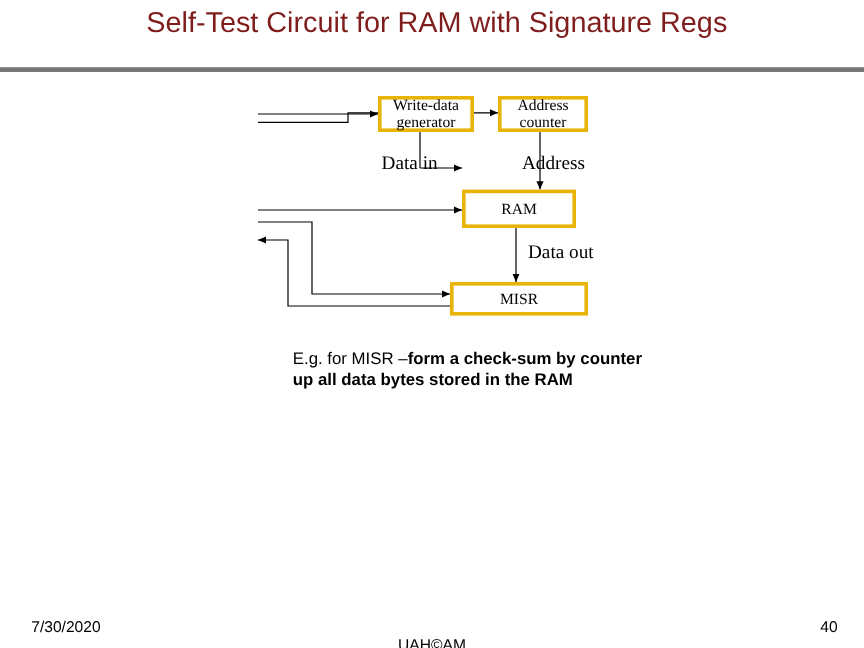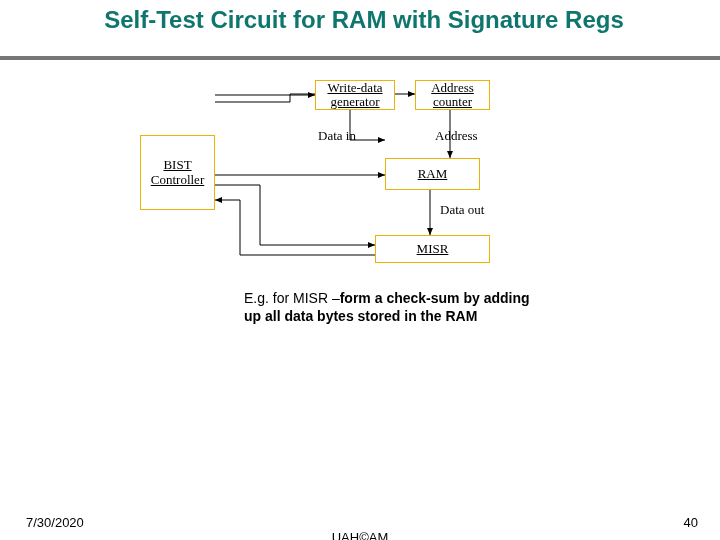--- a/index.html
+++ b/index.html
@@ -6,22 +6,22 @@
   body {
     width: 720px;
     height: 540px;
     font-family: Arial, sans-serif;
     background: #fff;
     position: relative;
     overflow: hidden;
   }
   .title {
     text-align: center;
-    color: #0f766e;
-    font-weight: bold;
+    color: #7f1d1d;
+    font-weight: normal;
     font-size: 24px;
     padding: 6px 40px 0 48px;
     line-height: 1.15;
   }
   .title-rule {
     margin: 0;
     border: none;
     border-top: 4px solid #777;
     position: absolute;
     left: 0; right: 0;
@@ -30,35 +30,34 @@
   .diagram {
     position: absolute;
     left: 140px;
     top: 80px;
     width: 420px;
     height: 195px;
   }
   .box {
     position: absolute;
     background: #fff;
-    border: 1px solid #eab308;
+    border: 3px solid #eab308;
     font-family: "Times New Roman", serif;
     font-size: 13px;
     display: flex;
     align-items: center;
     justify-content: center;
     text-align: center;
     line-height: 1.1;
     padding: 2px;
-    text-decoration: underline;
   }
   .dlabel {
     position: absolute;
     font-family: "Times New Roman", serif;
-    font-size: 13px;
+    font-size: 16px;
   }
   svg.wires {
     position: absolute;
     left: 0; top: 0;
     width: 420px;
     height: 195px;
   }
   .notes {
     position: absolute;
     left: 244px;
@@ -105,41 +104,39 @@
     <line x1="310" y1="60" x2="310" y2="78" stroke="#000" stroke-width="1" marker-end="url(#ah)"></line>
 
     <line x1="290" y1="110" x2="290" y2="155" stroke="#000" stroke-width="1" marker-end="url(#ah)"></line>
 
     <line x1="75" y1="95" x2="245" y2="95" stroke="#000" stroke-width="1" marker-end="url(#ah)"></line>
     <polyline points="75,105 120,105 120,165 235,165" fill="none" stroke="#000" stroke-width="1" marker-end="url(#ah)"></polyline>
 
     <polyline points="235,175 100,175 100,120 75,120" fill="none" stroke="#000" stroke-width="1" marker-end="url(#ah)"></polyline>
   </svg>
 
-  <div class="box" style="left:0; top:55; width:75px; height:75px; top:55px; white-space:pre-line;">BIST
-Controller</div>
 
   <div class="box" style="left:175px; top:0; width:80px; height:30px; white-space:pre-line;">Write-data
 generator</div>
 
   <div class="box" style="left:275px; top:0; width:75px; height:30px; white-space:pre-line;">Address
 counter</div>
 
   <div class="box" style="left:245px; top:78px; width:95px; height:32px;">RAM</div>
 
   <div class="box" style="left:235px; top:155px; width:115px; height:28px;">MISR</div>
 
   <div class="dlabel" style="left:178px; top:48px;">Data in</div>
   <div class="dlabel" style="left:295px; top:48px;">Address</div>
   <div class="dlabel" style="left:280px; top:122px;margin-left:20px;">Data out</div>
 </div>
 
 <div class="notes">
   <div class="note2">
-    <span>E.g. for MISR –</span><span class="bold">form a check-sum by adding up all data bytes stored in the RAM</span>
+    <span>E.g. for MISR –</span><span class="bold">form a check-sum by counter up all data bytes stored in the RAM</span>
   </div>
 </div>
 
 <div class="footer">
   <span class="date">7/30/2020</span>
   <div class="center">UAH©AM</div>
   <span class="pg">40</span>
 </div>
 
 </body></html>

